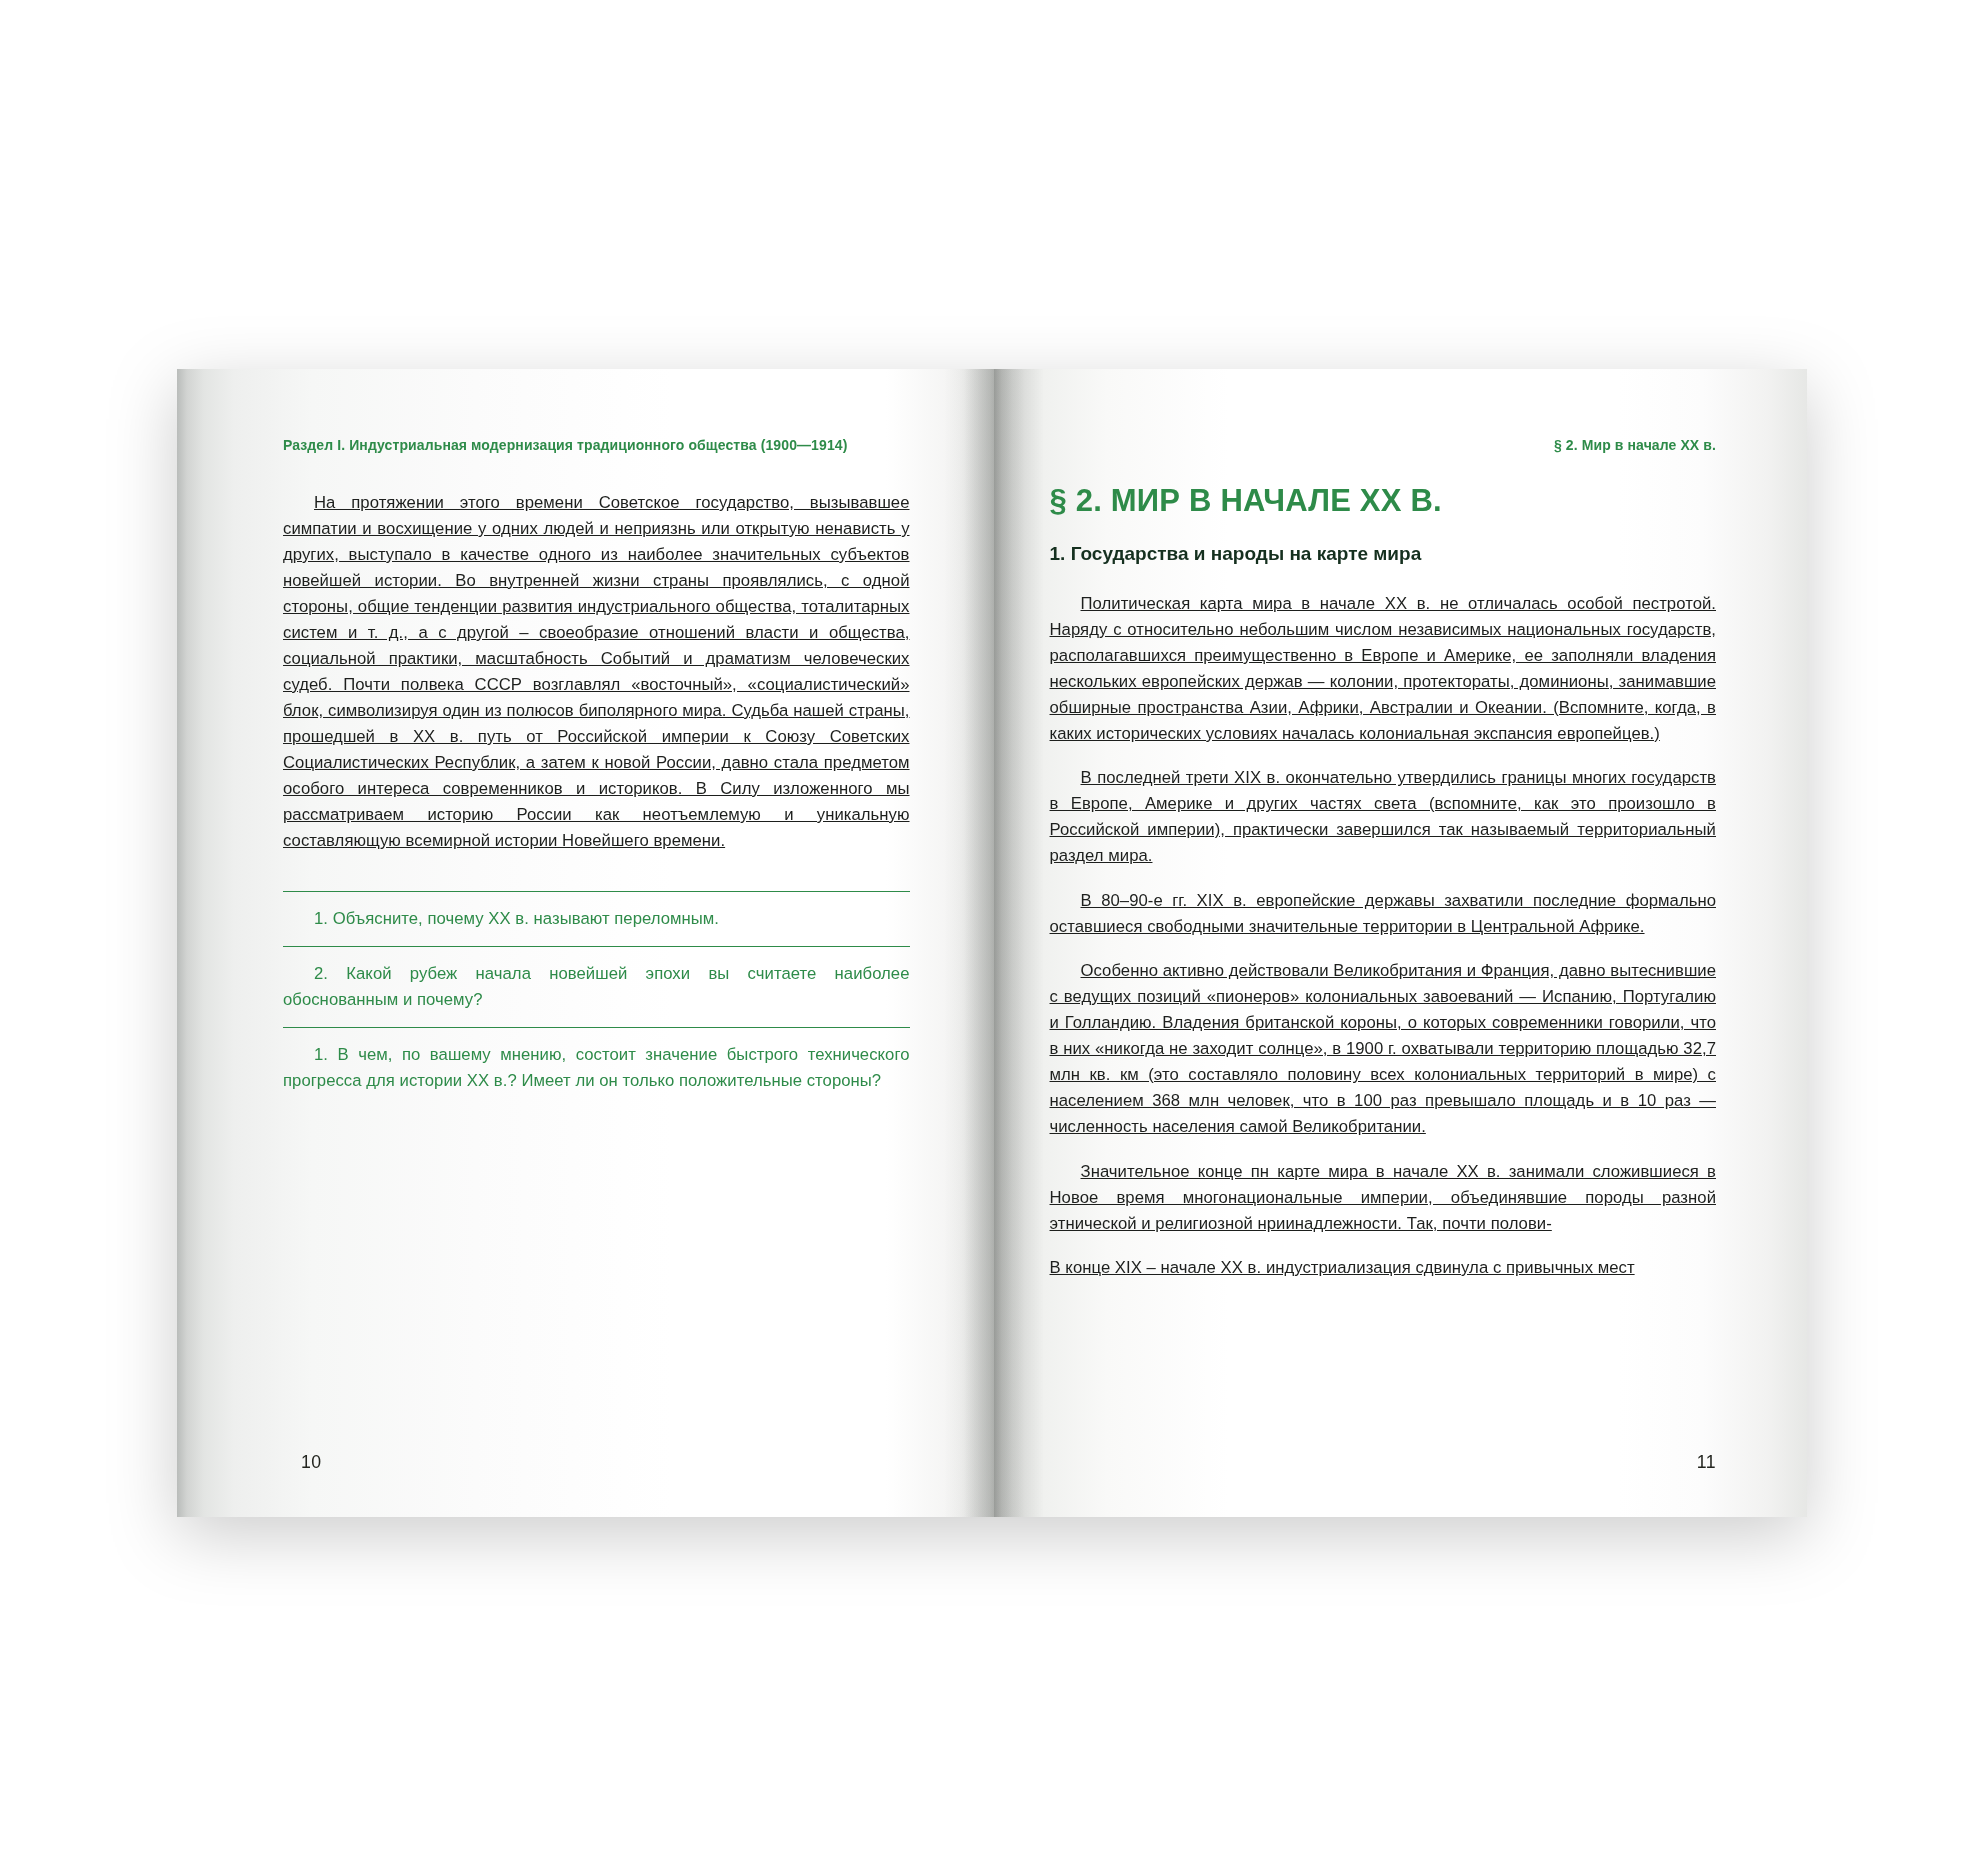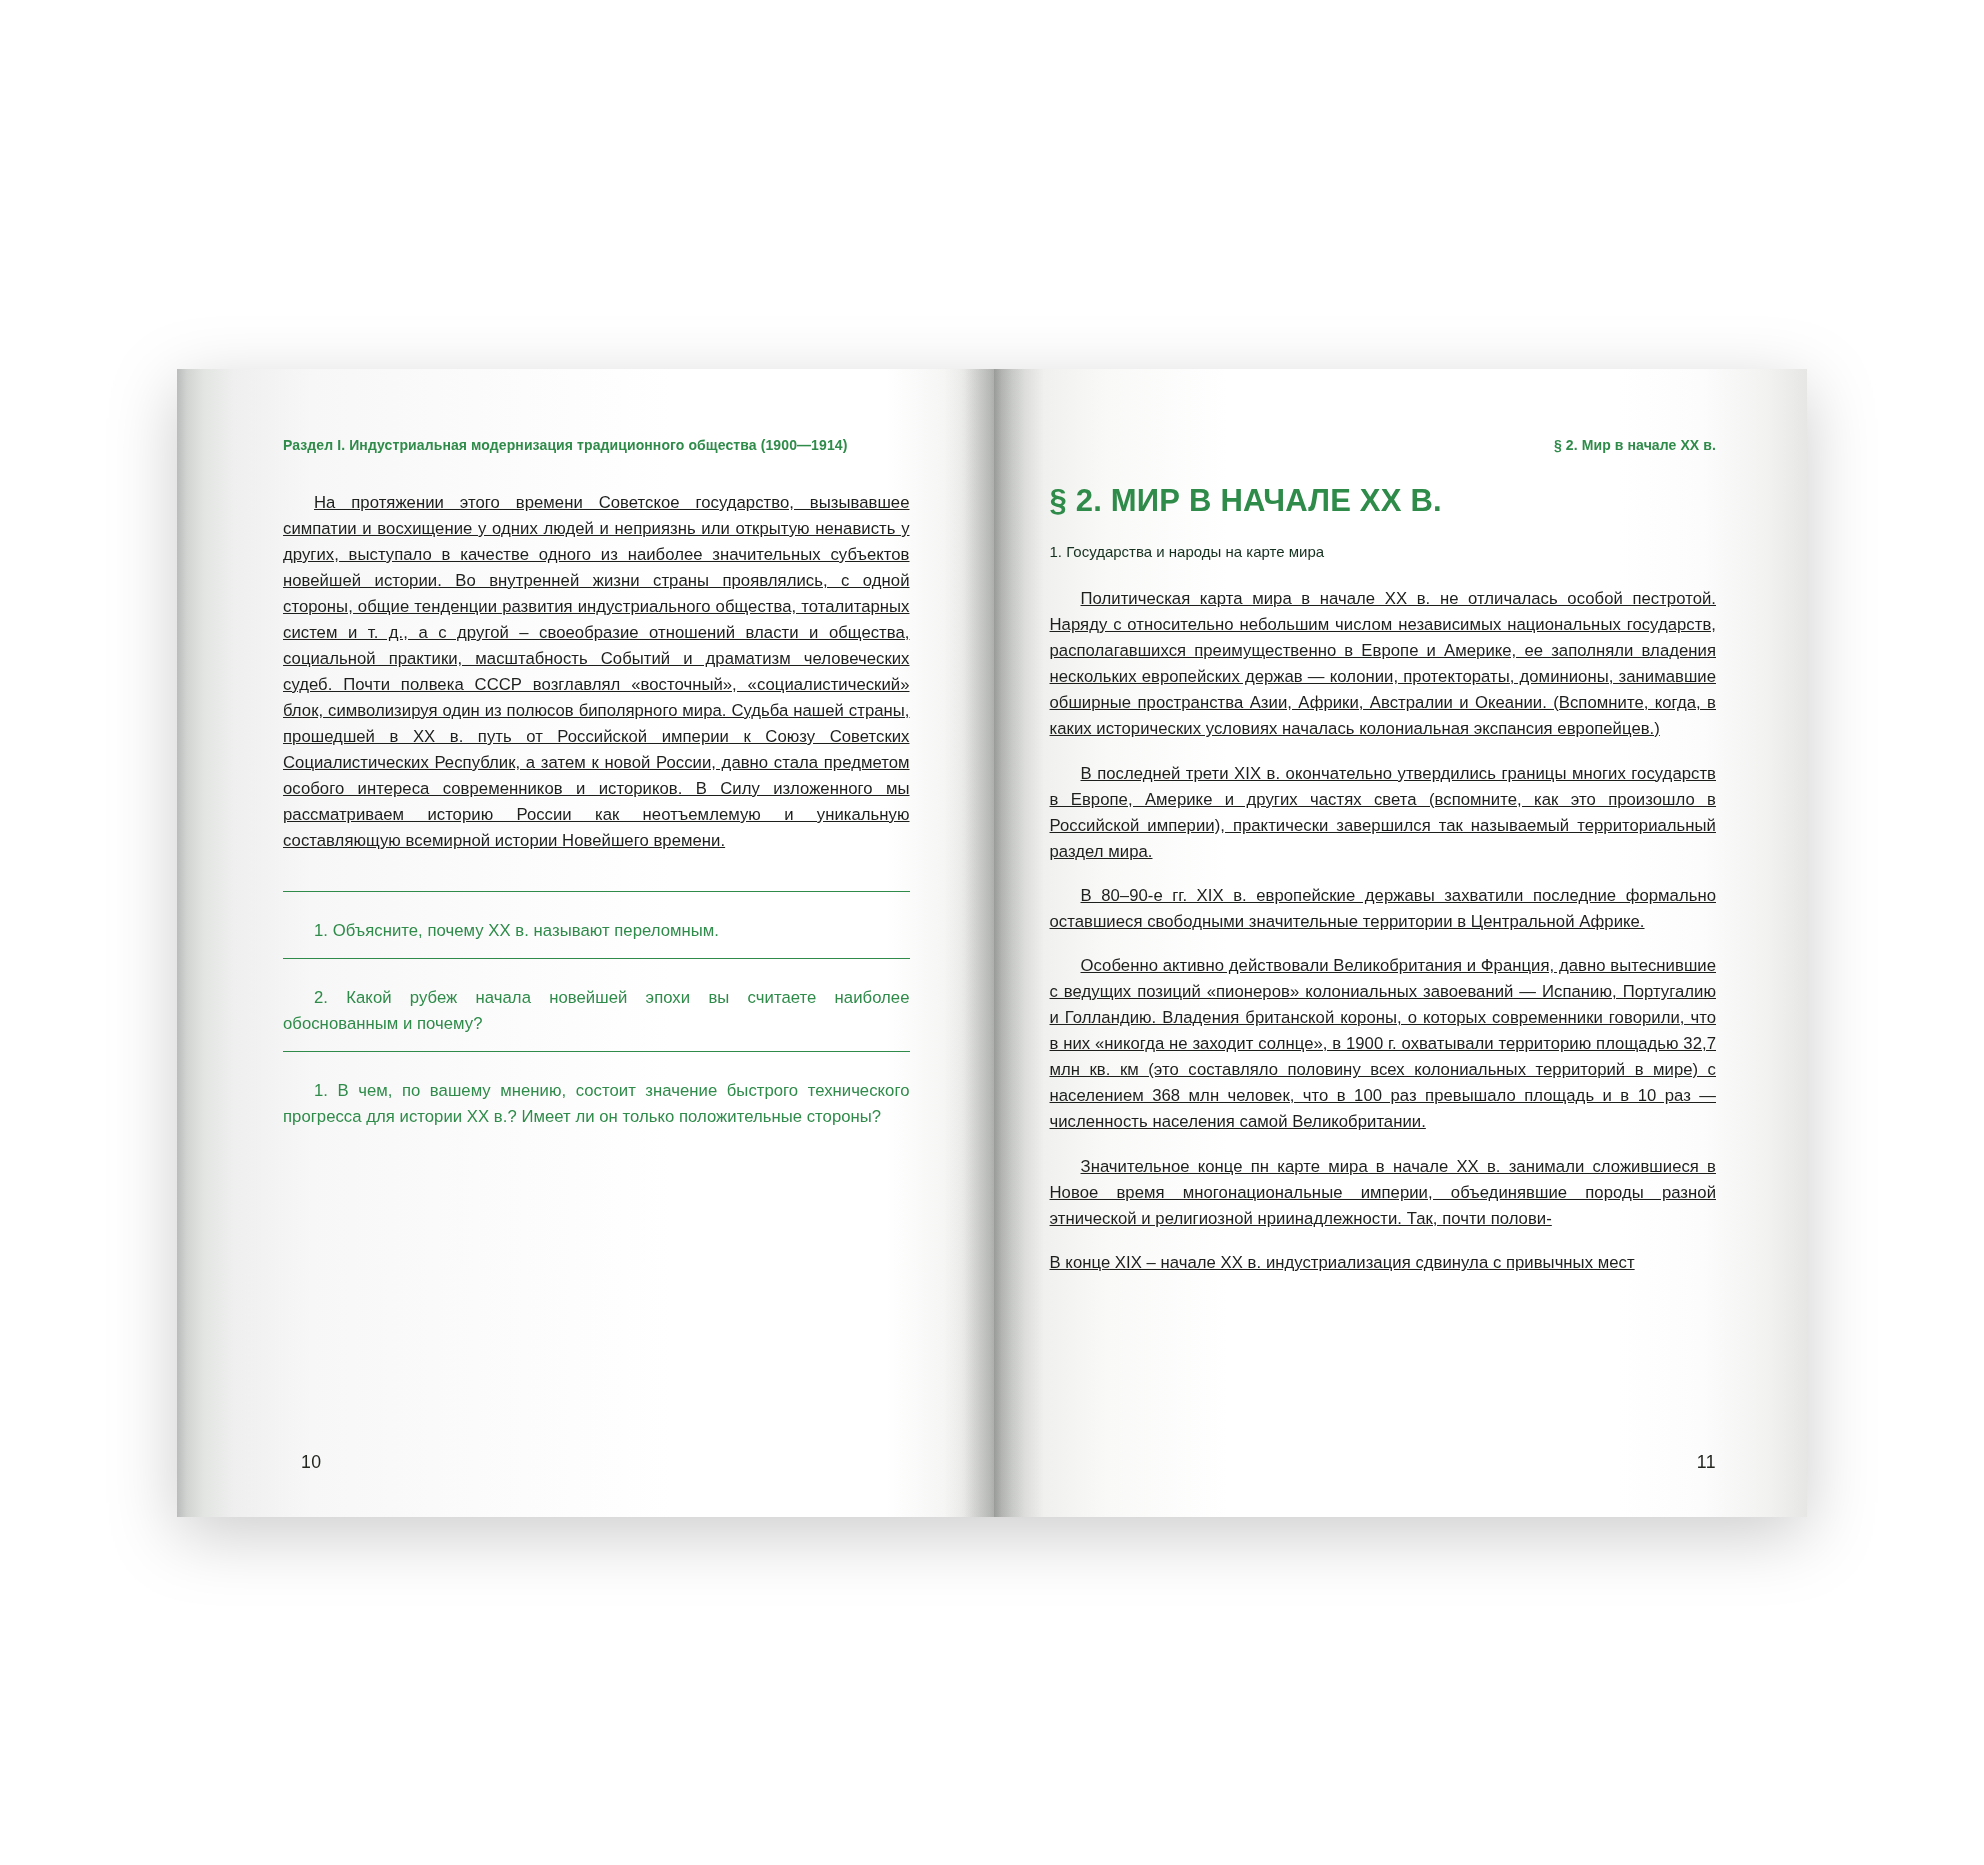--- a/index.html
+++ b/index.html
@@ -124,43 +124,43 @@
   }
   .body-text p.no-indent { text-indent: 0; }
   .body-text p:last-child { margin-bottom: 0; }
 
   
   .questions {
     margin-top: 37px;
   }
   .question {
     border-top: 1.4px solid #2e8b49;
-    padding-top: 26px;
+    padding-top: 14px;
     padding-bottom: 14px;
     color: #2e8b49;
     font-size: 16.7px;
     line-height: 26px;
     text-align: justify;
     letter-spacing: 0.04px;
   }
   .question .q-text { text-indent: 31px; display: block; }
 
   
   .para-title {
     color: #2e8b49;
     font-size: 31px;
     font-weight: 700;
     letter-spacing: 0.2px;
     margin: 0 0 24px 0;
     line-height: 1.12;
   }
   .sub-title {
     color: #15301f;
-    font-size: 15px;
-    font-weight: 400;
+    font-size: 19px;
+    font-weight: 700;
     margin: 0 0 25.5px 0;
     line-height: 1.2;
   }
 
   
   .folio {
     position: absolute;
     bottom: 44px;
     color: #23251f;
     font-size: 17.7px;

